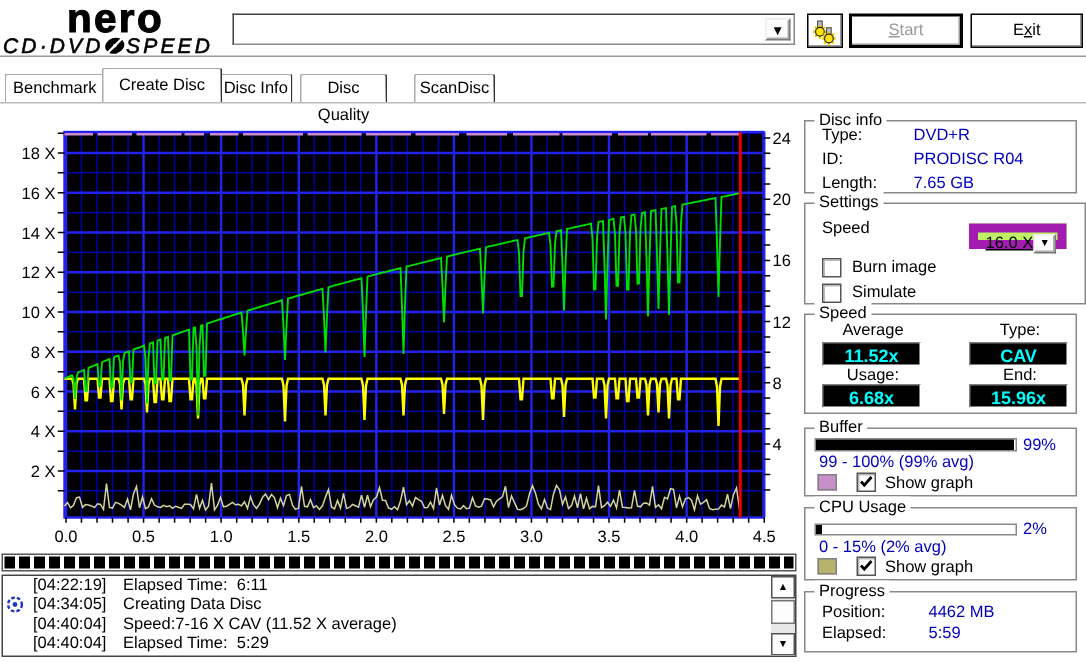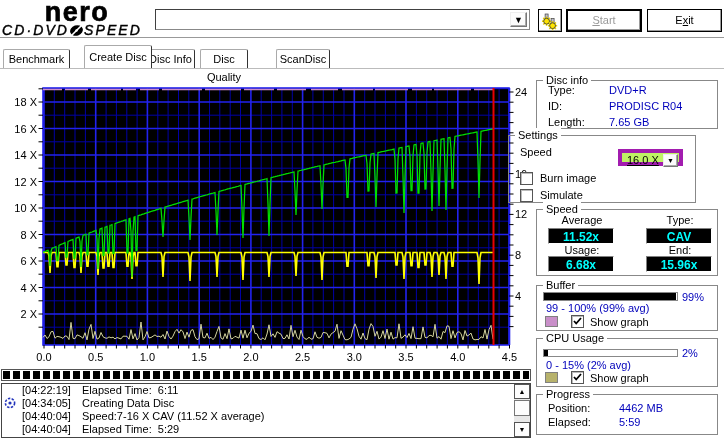--- a/index.html
+++ b/index.html
@@ -31,21 +31,21 @@
 .msg { position:absolute; left:80px; }
 .licon { position:absolute; left:2px; top:0px; }
 #sbar { position:absolute; right:0; top:0; width:16px; height:53px; background:#e8e8e8; }
 .sbtn { position:absolute; left:0; width:16px; height:15px; background:#fdfdfd; border:1px solid #555; text-align:center; }
 .sbtn span { font-size:7px; line-height:13px; display:block; }
 #sthumb { position:absolute; left:0; top:16px; width:16px; height:16px; background:#fdfdfd; border:1px solid #777; }
 .gb { position:absolute; border:1px solid #888; }
 .gl { position:absolute; top:-8px; left:6px; background:#fff; padding:0 3px; height:14px; line-height:14px; }
 .gb .t { }
 .vb { position:absolute; height:16px; background:#000; color:#00ffff; font-weight:bold; font-size:12px; text-align:center; line-height:16px; border:1px solid #808080; border-bottom-color:#fff; border-right-color:#fff; }
-.inp { position:absolute; background:#bef264; border:4px solid #a21caf; line-height:15px;text-decoration:underline; }
+.inp { position:absolute; background:#bef264; border:6px solid #a21caf; line-height:15px;text-decoration:underline; }
 .cb { position:absolute; width:13px; height:13px; background:#fff; border:1px solid #555; box-shadow:inset 1px 1px 0 #bbb; }
 .cb svg { display:none; }
 .cb.ck svg { display:block; }
 .bar { position:absolute; background:#fff; border:1px solid #888; }
 .fill { height:100%; background:#000; }
 .sw { position:absolute; width:13px; height:11px; border:1px solid #808080; }
 </style></head>
 <body>
 <div id="logo">
   <div id="nero">nero</div>
@@ -79,23 +79,23 @@
 <rect x="5.1" y="4" width="3" height="6.5" fill="#c0c0cc" stroke="#444" stroke-width="0.7"></rect>
 <use href="#gear" x="6.6" y="11.2"></use>
 <rect x="11.1" y="8.5" width="3" height="6.5" fill="#c0c0cc" stroke="#444" stroke-width="0.7"></rect>
 <use href="#gear" x="12.6" y="15.7"></use>
 </svg></div>
 <div id="bstart" class="btn"><u>S</u>tart</div>
 <div id="bexit" class="btn">E<u>x</u>it</div>
 <div id="sep"></div>
 <div style="position:absolute;left:0;top:68px;width:724px;height:1px;background:#bbb"></div>
 <div class="tab" style="left:3px;width:67px">Benchmark</div>
-<div class="tab act" style="left:84px;width:68px">Create Disc</div>
+<div class="tab act" style="left:68px;width:80px">Create Disc</div>
 <div class="tab" style="left:146px;width:49px">Disc Info</div>
-<div class="tab" style="left:200px;width:48px">Disc Quality</div>
+<div class="tab" style="left:200px;width:58px">Disc Quality</div>
 <div class="tab" style="left:276px;width:54px">ScanDisc</div>
 <svg id="chart" viewBox="0 78 533 302" width="533" height="302">
 <rect x="43.0" y="88.0" width="466.0" height="257.0" fill="#000"></rect>
 <path d="M54.3 88.0V345.0M64.7 88.0V345.0M75.0 88.0V345.0M85.4 88.0V345.0M106.1 88.0V345.0M116.4 88.0V345.0M126.8 88.0V345.0M137.1 88.0V345.0M157.8 88.0V345.0M168.1 88.0V345.0M178.5 88.0V345.0M188.8 88.0V345.0M209.5 88.0V345.0M219.8 88.0V345.0M230.2 88.0V345.0M240.5 88.0V345.0M261.2 88.0V345.0M271.6 88.0V345.0M281.9 88.0V345.0M292.3 88.0V345.0M312.9 88.0V345.0M323.3 88.0V345.0M333.6 88.0V345.0M344.0 88.0V345.0M364.7 88.0V345.0M375.0 88.0V345.0M385.4 88.0V345.0M395.7 88.0V345.0M416.4 88.0V345.0M426.7 88.0V345.0M437.1 88.0V345.0M447.4 88.0V345.0M468.1 88.0V345.0M478.4 88.0V345.0M488.8 88.0V345.0M499.1 88.0V345.0M43.0 327.2H509.0M43.0 300.8H509.0M43.0 274.2H509.0M43.0 247.8H509.0M43.0 221.2H509.0M43.0 194.8H509.0M43.0 168.2H509.0M43.0 141.8H509.0M43.0 115.2H509.0M43.0 88.8H509.0" stroke="#0000a6" stroke-width="1" fill="none"></path>
 <path d="M44.0 88.0V345.0M95.7 88.0V345.0M147.4 88.0V345.0M199.2 88.0V345.0M250.9 88.0V345.0M302.6 88.0V345.0M354.3 88.0V345.0M406.0 88.0V345.0M457.8 88.0V345.0M509.5 88.0V345.0M43.0 314.0H509.0M43.0 287.5H509.0M43.0 261.0H509.0M43.0 234.5H509.0M43.0 208.0H509.0M43.0 181.5H509.0M43.0 155.0H509.0M43.0 128.5H509.0M43.0 102.0H509.0" stroke="#2222ee" stroke-width="1.6" fill="none"></path>
 <rect x="43.0" y="88.0" width="466.0" height="257.0" stroke="#2222ee" stroke-width="1.6" fill="none"></rect>
 <path d="M38.5 327.2H43.0M38.5 314.0H43.0M38.5 300.8H43.0M38.5 287.5H43.0M38.5 274.2H43.0M38.5 261.0H43.0M38.5 247.8H43.0M38.5 234.5H43.0M38.5 221.2H43.0M38.5 208.0H43.0M38.5 194.8H43.0M38.5 181.5H43.0M38.5 168.2H43.0M38.5 155.0H43.0M38.5 141.8H43.0M38.5 128.5H43.0M38.5 115.2H43.0M38.5 102.0H43.0M38.5 88.8H43.0M509.0 326.6h4.5M509.0 316.4h4.5M509.0 306.2h4.5M509.0 296.0h4.5M509.0 285.8h4.5M509.0 275.6h4.5M509.0 265.4h4.5M509.0 255.2h4.5M509.0 245.0h4.5M509.0 234.8h4.5M509.0 224.6h4.5M509.0 214.4h4.5M509.0 204.2h4.5M509.0 194.0h4.5M509.0 183.8h4.5M509.0 173.6h4.5M509.0 163.4h4.5M509.0 153.2h4.5M509.0 143.0h4.5M509.0 132.8h4.5M509.0 122.6h4.5M509.0 112.4h4.5M509.0 102.2h4.5M509.0 92.0h4.5M44.0 345.0v3.5M54.3 345.0v3.5M64.7 345.0v3.5M75.0 345.0v3.5M85.4 345.0v3.5M95.7 345.0v3.5M106.1 345.0v3.5M116.4 345.0v3.5M126.8 345.0v3.5M137.1 345.0v3.5M147.4 345.0v3.5M157.8 345.0v3.5M168.1 345.0v3.5M178.5 345.0v3.5M188.8 345.0v3.5M199.2 345.0v3.5M209.5 345.0v3.5M219.8 345.0v3.5M230.2 345.0v3.5M240.5 345.0v3.5M250.9 345.0v3.5M261.2 345.0v3.5M271.6 345.0v3.5M281.9 345.0v3.5M292.3 345.0v3.5M302.6 345.0v3.5M312.9 345.0v3.5M323.3 345.0v3.5M333.6 345.0v3.5M344.0 345.0v3.5M354.3 345.0v3.5M364.7 345.0v3.5M375.0 345.0v3.5M385.4 345.0v3.5M395.7 345.0v3.5M406.0 345.0v3.5M416.4 345.0v3.5M426.7 345.0v3.5M437.1 345.0v3.5M447.4 345.0v3.5M457.8 345.0v3.5M468.1 345.0v3.5M478.4 345.0v3.5M488.8 345.0v3.5M499.1 345.0v3.5M509.5 345.0v3.5" stroke="#000" stroke-width="1" fill="none"></path>
 <g font-family="Liberation Sans, sans-serif" font-size="11" fill="#000">
 <text x="37" y="318.0" text-anchor="end">2 X</text>
 <text x="37" y="291.5" text-anchor="end">4 X</text>
@@ -152,21 +152,21 @@
 </div>
 <div class="gb" style="left:536px;top:80px;width:182px;height:49px">
 <span class="gl">Disc info</span>
 <div class="t " style="left:11px;top:2px;">Type:</div>
     <div class="t bl" style="left:72px;top:2px;">DVD+R</div>
     <div class="t " style="left:11px;top:18px;">ID:</div>
     <div class="t bl" style="left:72px;top:18px;">PRODISC R04</div>
     <div class="t " style="left:11px;top:34px;">Length:</div>
     <div class="t bl" style="left:72px;top:34px;">7.65 GB</div>
   </div>
-<div class="gb" style="left:508px;top:135px;width:188px;height:68px">
+<div class="gb" style="left:536px;top:135px;width:188px;height:68px">
 <span class="gl">Settings</span>
 <div class="t " style="left:11px;top:9px;">Speed</div>
     <div class="inp" style="left:109px;top:13px;width:65px;height:17px"><span style="padding-left:5px">16.0 X</span><div class="dbtn" style="right:1px;top:1px;height:13px;width:15px">
         <span class="ar">▼</span>
       </div></div>
     <div class="cb" style="left:11px;top:36px"></div>
     <div class="t " style="left:31px;top:35px;">Burn image</div>
     <div class="cb" style="left:11px;top:53px"></div>
     <div class="t " style="left:31px;top:52px;">Simulate</div>
   </div>

